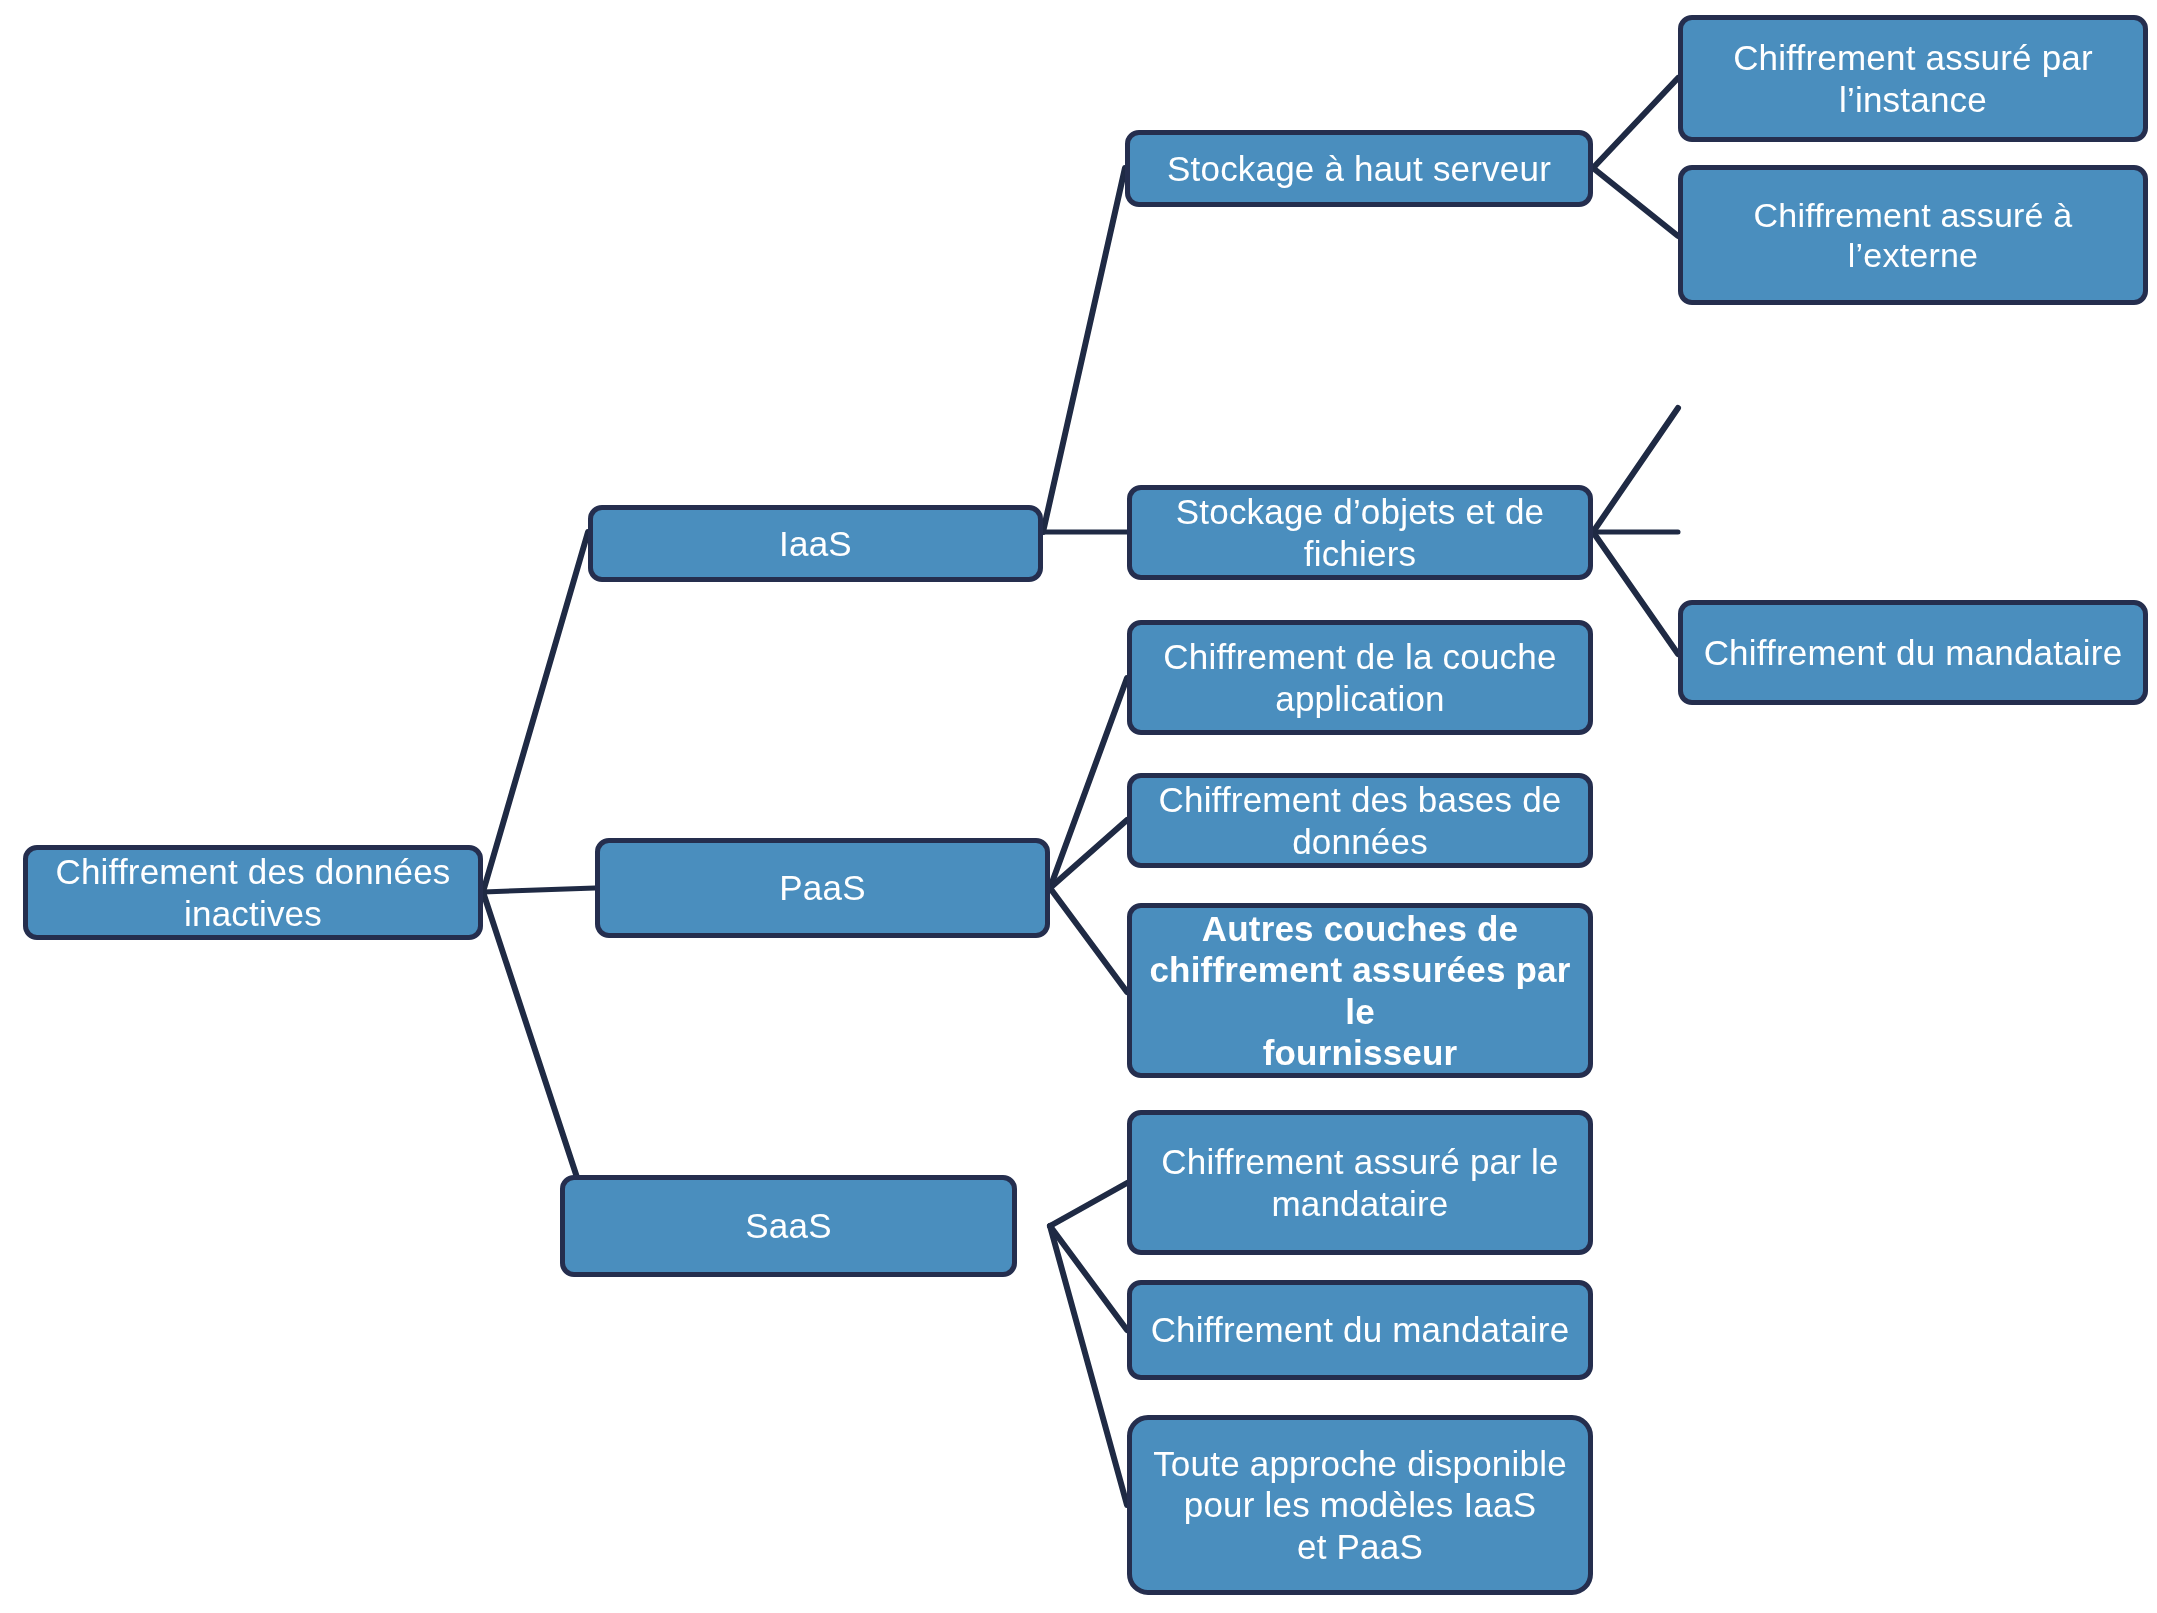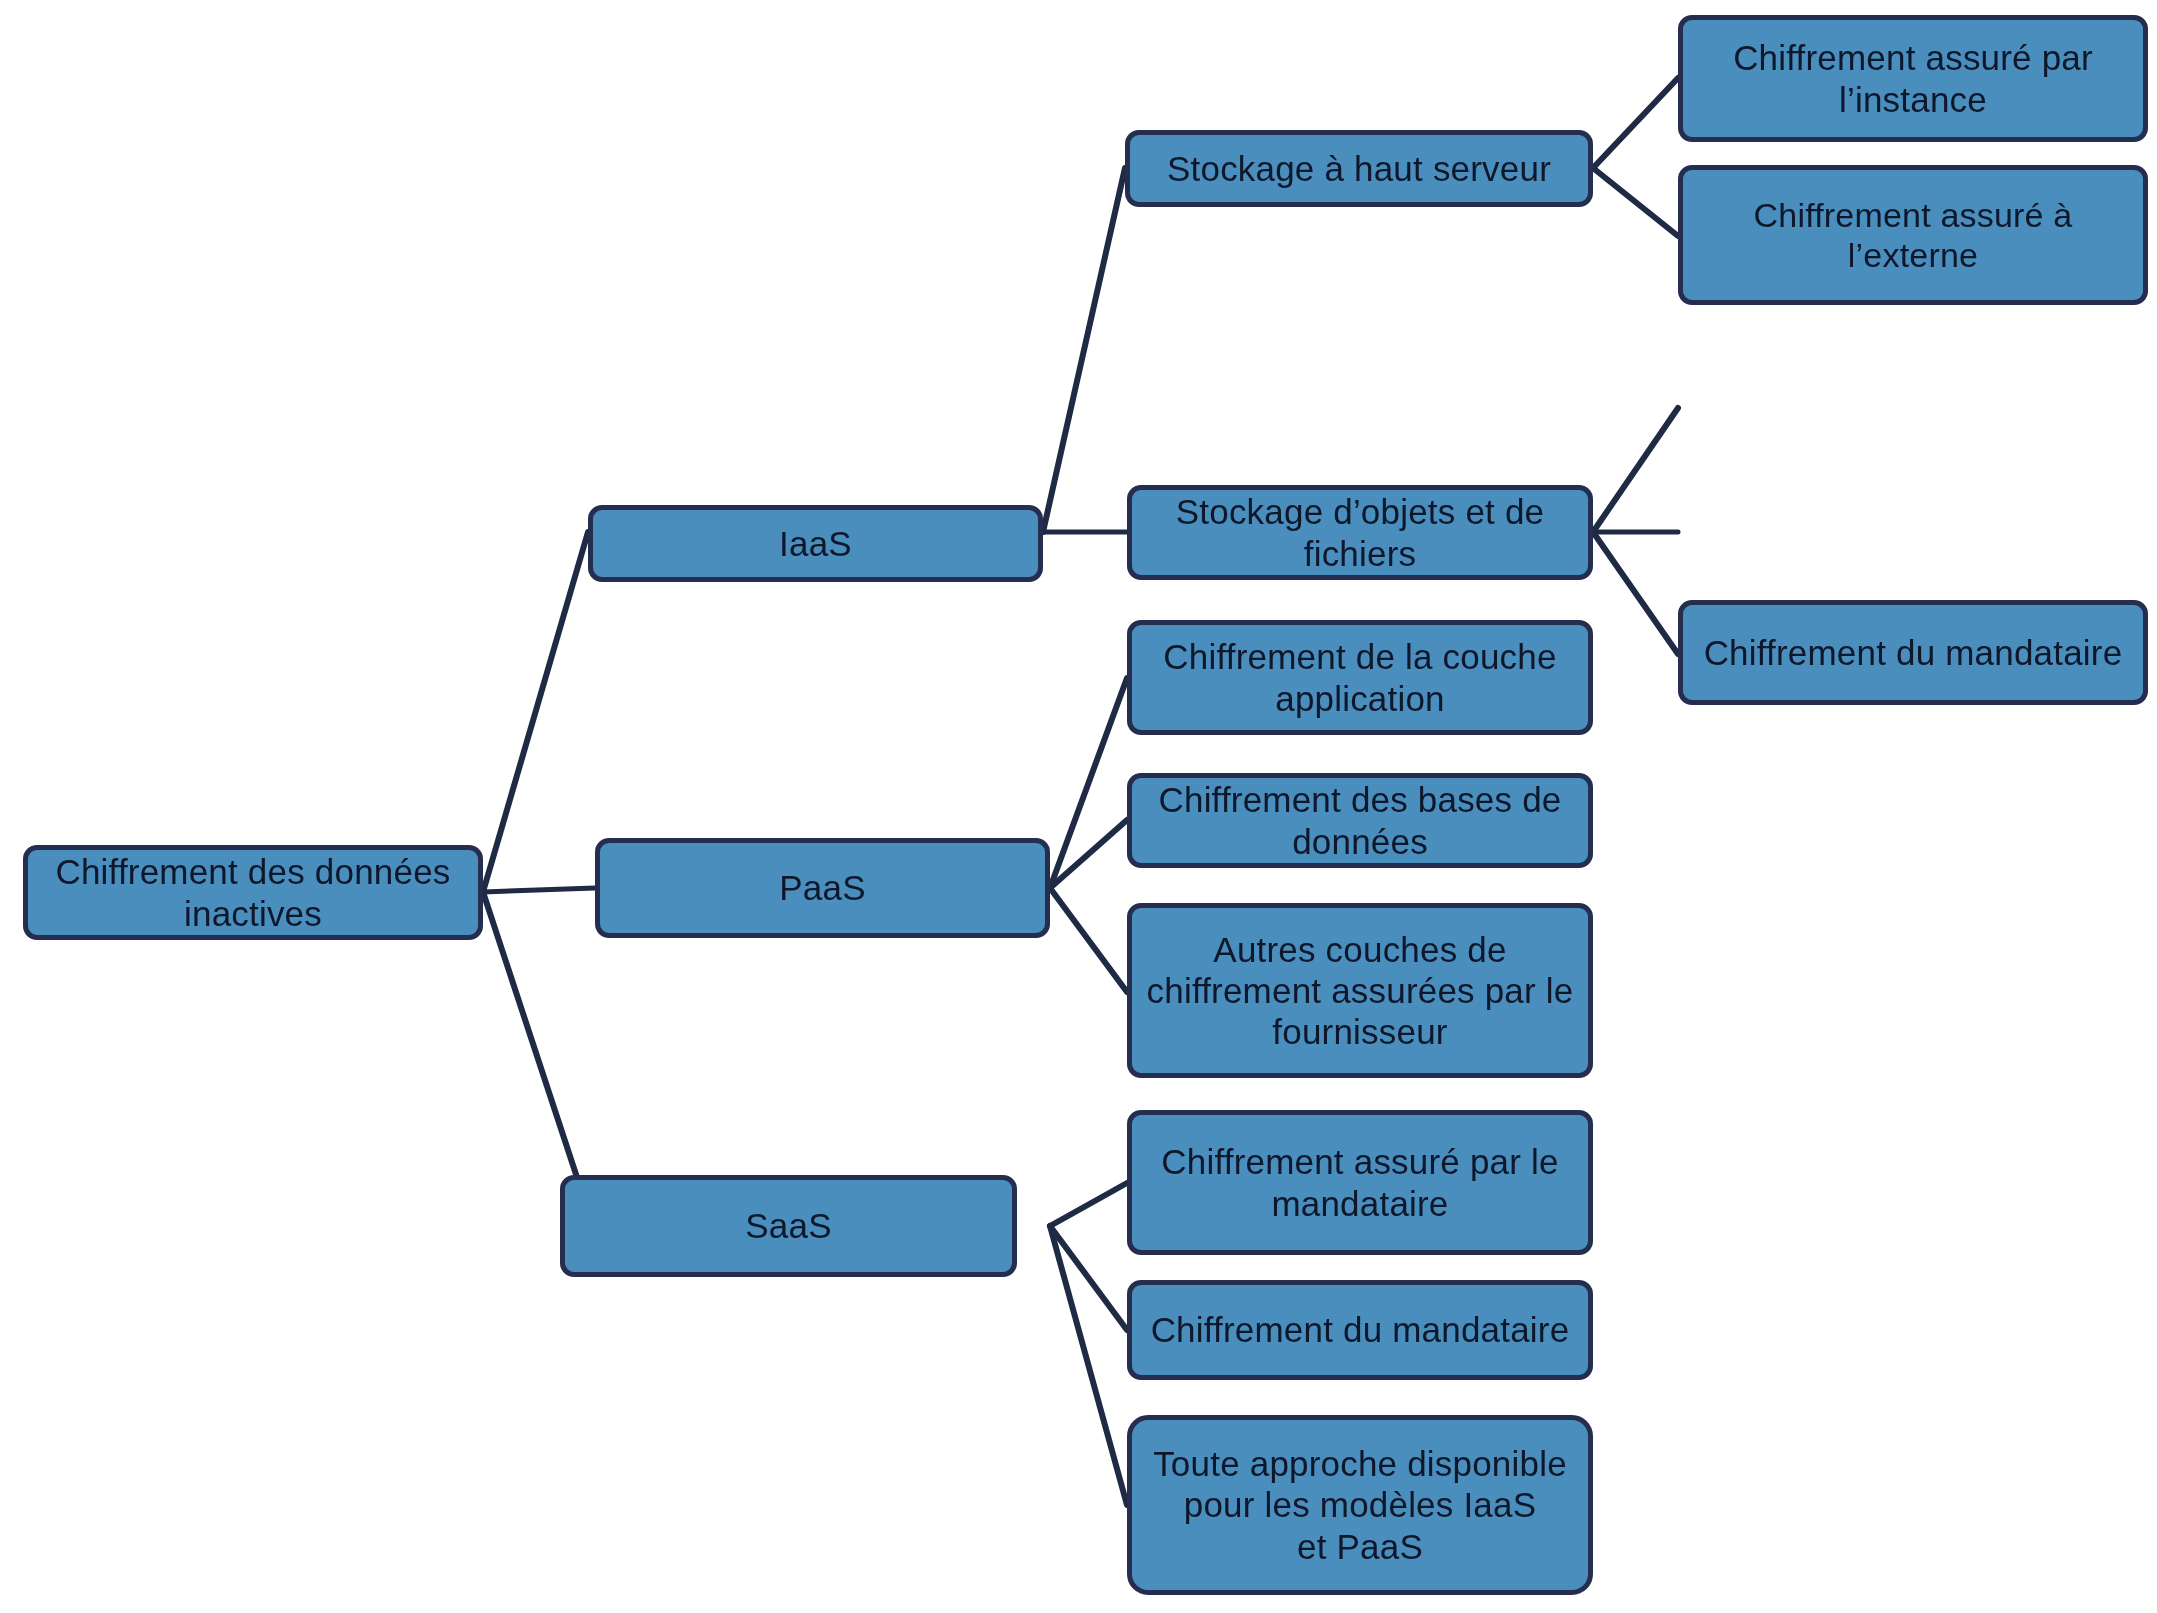--- a/index.html
+++ b/index.html
@@ -24,21 +24,21 @@
     width: 2157px;
     height: 1613px;
     pointer-events: none;
   }
   .node {
     position: absolute;
     box-sizing: border-box;
     background: #4A8EBE;
     border: 5px solid #252E4E;
     border-radius: 14px;
-    color: #0f172a;
+    color: #ffffff;
     display: flex;
     align-items: center;
     justify-content: center;
     text-align: center;
     line-height: 1.18;
     font-size: 35px;
     font-weight: 400;
     letter-spacing: 0.2px;
     padding: 2px 12px;
   }
@@ -123,21 +123,21 @@
   <div class="node" style="left:1127px; top:620px; width:466px; height:115px;">
     <span class="label">Chiffrement de la couche
 application</span>
   </div>
 
   <div class="node" style="left:1127px; top:773px; width:466px; height:95px;">
     <span class="label">Chiffrement des bases de
 données</span>
   </div>
 
-  <div class="node" style="left:1127px; top:903px; width:466px; height:175px;">
+  <div class="node" style="left:1127px; top:903px; width:466px; height:175px;font-weight:bold;">
     <span class="label">Autres couches de
 chiffrement assurées par le
 fournisseur</span>
   </div>
 
   <div class="node" style="left:1127px; top:1110px; width:466px; height:145px;">
     <span class="label">Chiffrement assuré par le
 mandataire</span>
   </div>
 

